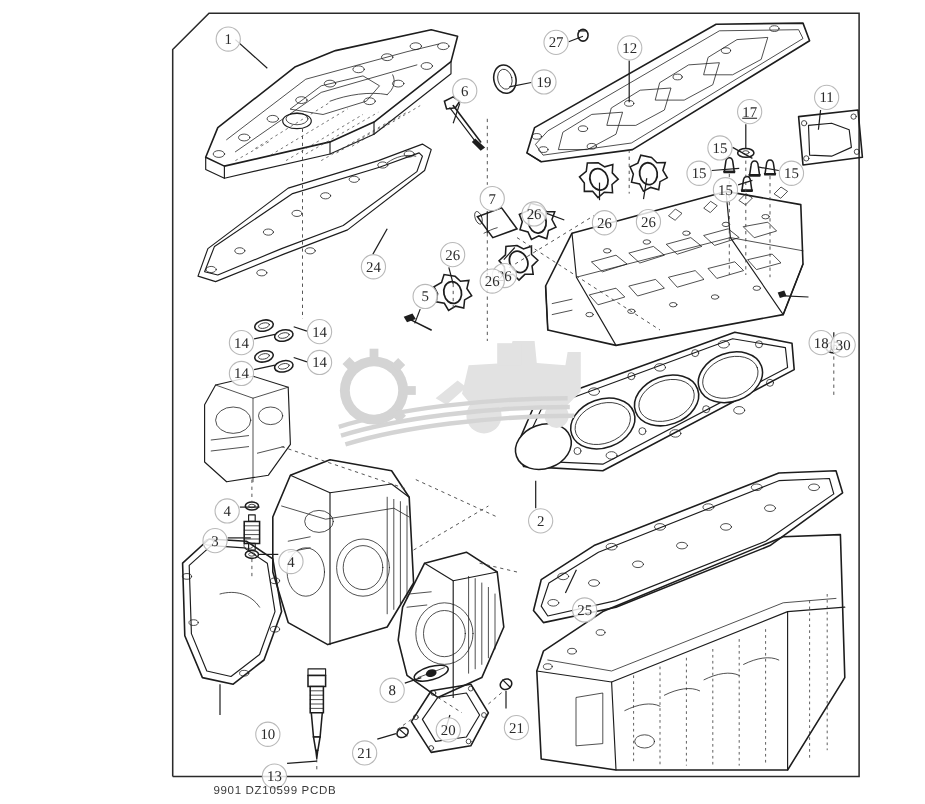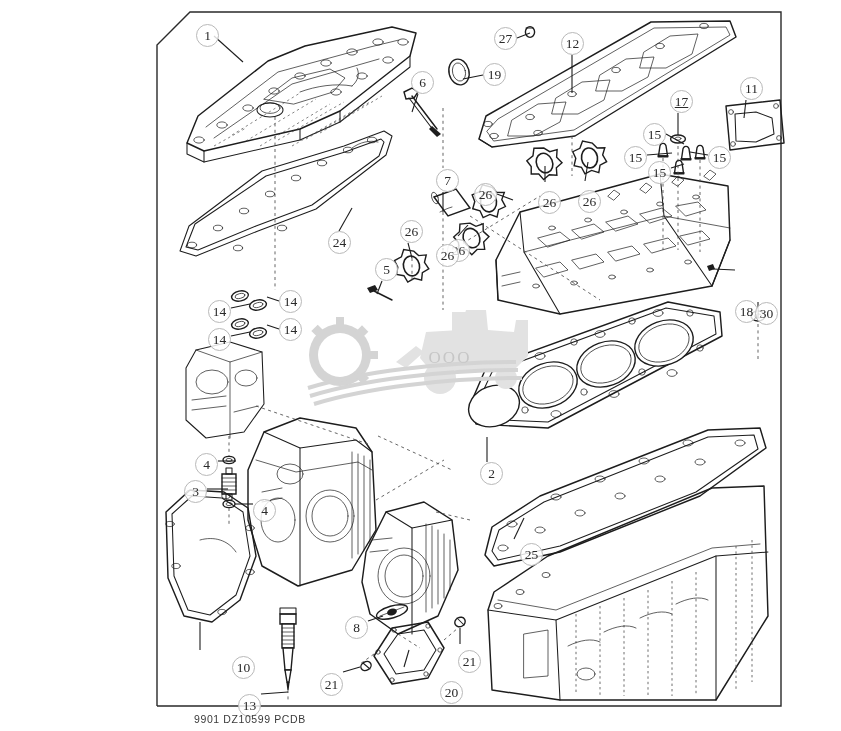--- a/index.html
+++ b/index.html
@@ -594,21 +594,20 @@
         <circle cx="140" cy="78" r="16"></circle>
         <circle cx="206" cy="78" r="11"></circle>
       </g>
 
       <g fill="none" stroke="#d4d4d4" stroke-width="4">
         <path d="M8,88 C60,72 140,62 216,62"></path>
         <path d="M10,96 C62,80 142,70 218,70"></path>
         <path d="M14,104 C66,88 146,78 222,78"></path>
       </g>
     </svg>
-    <div id="wm-ooo">ООО</div>
   </div>
 
   <div id="callout-layer">
       <div class="callout" style="left: 196px; top: 24px;">1</div>
       <div class="callout" style="left: 494px; top: 27px;">27</div>
       <div class="callout" style="left: 561px; top: 32px;">12</div>
       <div class="callout" style="left: 483px; top: 63px;">19</div>
       <div class="callout" style="left: 740px; top: 77px;">11</div>
       <div class="callout" style="left: 411px; top: 71px;">6</div>
       <div class="callout" style="left: 670px; top: 90px; text-decoration: underline;">17</div>
@@ -633,19 +632,19 @@
       <div class="callout" style="left: 279px; top: 318px;">14</div>
       <div class="callout" style="left: 195px; top: 453px;">4</div>
       <div class="callout" style="left: 184px; top: 480px;">3</div>
       <div class="callout" style="left: 253px; top: 499px;">4</div>
       <div class="callout" style="left: 480px; top: 462px;">2</div>
       <div class="callout" style="left: 520px; top: 543px;">25</div>
       <div class="callout" style="left: 196px; top: 656px; margin-left: 36px;">10</div>
       <div class="callout" style="left: 345px; top: 616px;">8</div>
       <div class="callout" style="left: 458px; top: 650px;">21</div>
       <div class="callout" style="left: 320px; top: 673px;">21</div>
-      <div class="callout" style="left: 396px; top: 681px; margin-left: 44px;">20</div>
+      <div class="callout" style="left: 396px; top: 652px;">20</div>
       <div class="callout" style="left: 238px; top: 694px;">13</div>
     </div>
 
   <div id="caption">9901 DZ10599 PCDB</div>
 
 </div>
 
 </body></html>

